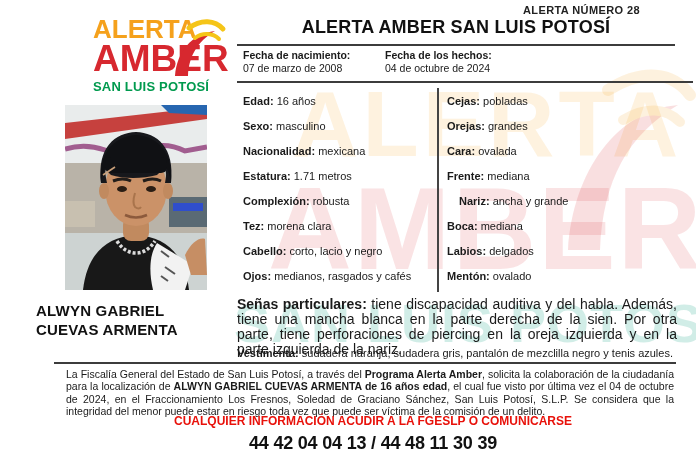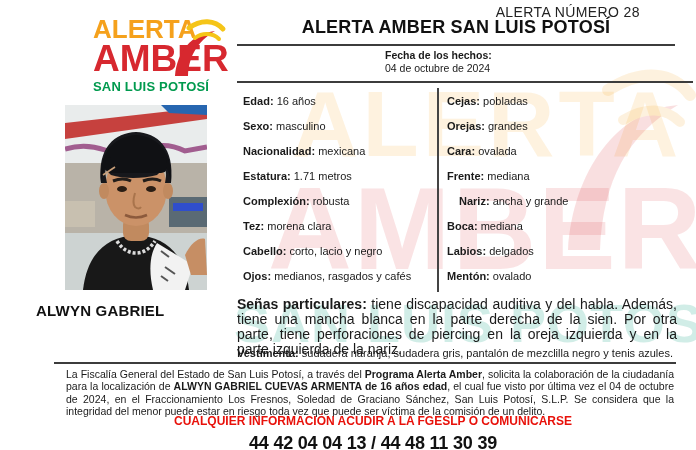--- a/index.html
+++ b/index.html
@@ -7,21 +7,21 @@
   .page{position:relative;width:696px;height:450px;background:#ffffff;overflow:hidden;}
 
   
   .wm{position:absolute;font-weight:800;white-space:nowrap;pointer-events:none;z-index:0;}
   .wm-alerta{left:292px;top:72px;font-size:92px;color:rgba(245,166,28,0.14);letter-spacing:4px;}
   .wm-amber{left:268px;top:162px;font-size:116px;color:rgba(215,40,47,0.13);letter-spacing:2px;}
   .wm-slp{left:234px;top:292px;font-size:54px;color:rgba(0,154,120,0.18);letter-spacing:1px;}
   .wm-swoosh{position:absolute;left:548px;top:50px;z-index:0;opacity:0.14;}
 
   
-  .alert-number{position:absolute;top:4px;right:56px;font-size:14px;color:#222;letter-spacing:0.4px;z-index:3;}
+  .alert-number{position:absolute;top:4px;right:56px;font-size:11px;color:#222;letter-spacing:0.4px;z-index:3;font-weight:bold;}
 
   
   .logo{position:absolute;left:93px;top:16px;width:140px;z-index:3;line-height:1;}
   .logo-alerta{font-size:26px;font-weight:800;color:#F5A11C;letter-spacing:0px;}
   .logo-amber{font-size:37px;font-weight:800;color:#D7282F;margin-top:-2px;letter-spacing:0px;}
   .logo-slp{font-size:13px;font-weight:800;color:#009A4E;margin-top:3px;letter-spacing:0.2px;white-space:nowrap;}
   .logo-swoosh{position:absolute;left:78px;top:2px;}
 
   
   .photo{position:absolute;left:65px;top:105px;width:142px;height:185px;z-index:3;}
@@ -131,26 +131,31 @@
       <ellipse cx="86" cy="84" rx="5" ry="3" fill="#2a1d14"></ellipse>
 
       <path d="M70,88 q-3,10 0,14 q4,3 6,0" stroke="#a9744c" stroke-width="2" fill="none"></path>
 
       <path d="M60,110 q11,5 22,0" stroke="#8c5a3c" stroke-width="2.5" fill="none"></path>
     </svg>
   </div>
 
   <div class="name">
     <div>ALWYN GABRIEL</div>
+    <div>CUEVAS ARMENTA</div>
   </div>
 
   <div class="title">ALERTA AMBER SAN LUIS POTOSÍ</div>
   <div class="rule rule-title"></div>
   <div class="rule rule-head"></div>
 
+  <div class="head-col head-birth">
+    <div class="lbl">Fecha de nacimiento:</div>
+    <div>07 de marzo de 2008</div>
+  </div>
   <div class="head-col head-date">
     <div class="lbl">Fecha de los hechos:</div>
     <div>04 de octubre de 2024</div>
   </div>
 
   <div class="attr" style="left:243px;top:95px"><span class="lbl">Edad:</span> <span>16 años</span></div>
   <div class="attr" style="left:243px;top:120px"><span class="lbl">Sexo:</span> <span>masculino</span></div>
   <div class="attr" style="left:243px;top:145px"><span class="lbl">Nacionalidad:</span> <span>mexicana</span></div>
   <div class="attr" style="left:243px;top:170px"><span class="lbl">Estatura:</span> <span>1.71 metros</span></div>
   <div class="attr" style="left:243px;top:195px"><span class="lbl">Complexión:</span> <span>robusta</span></div>

